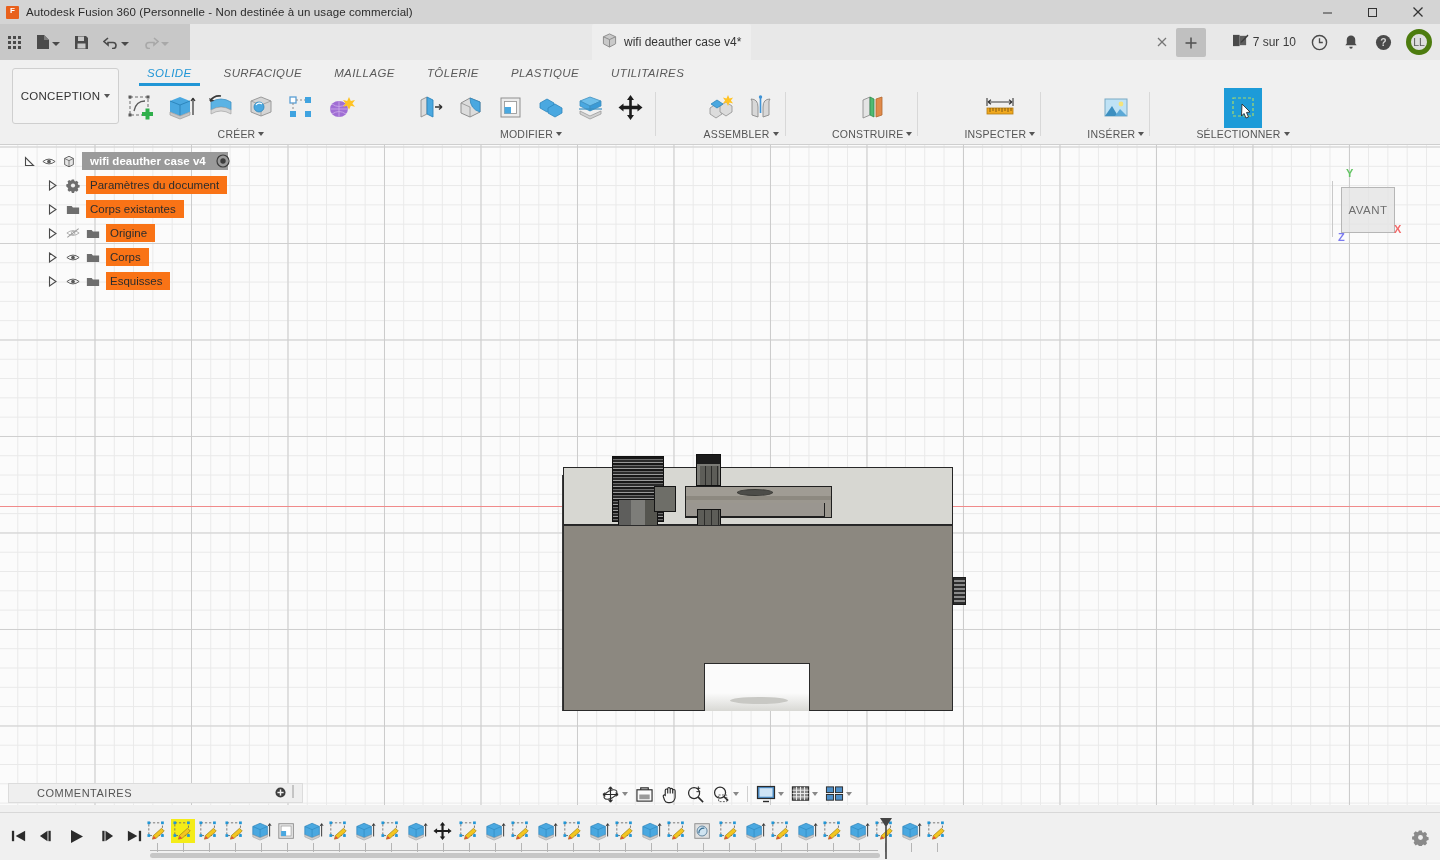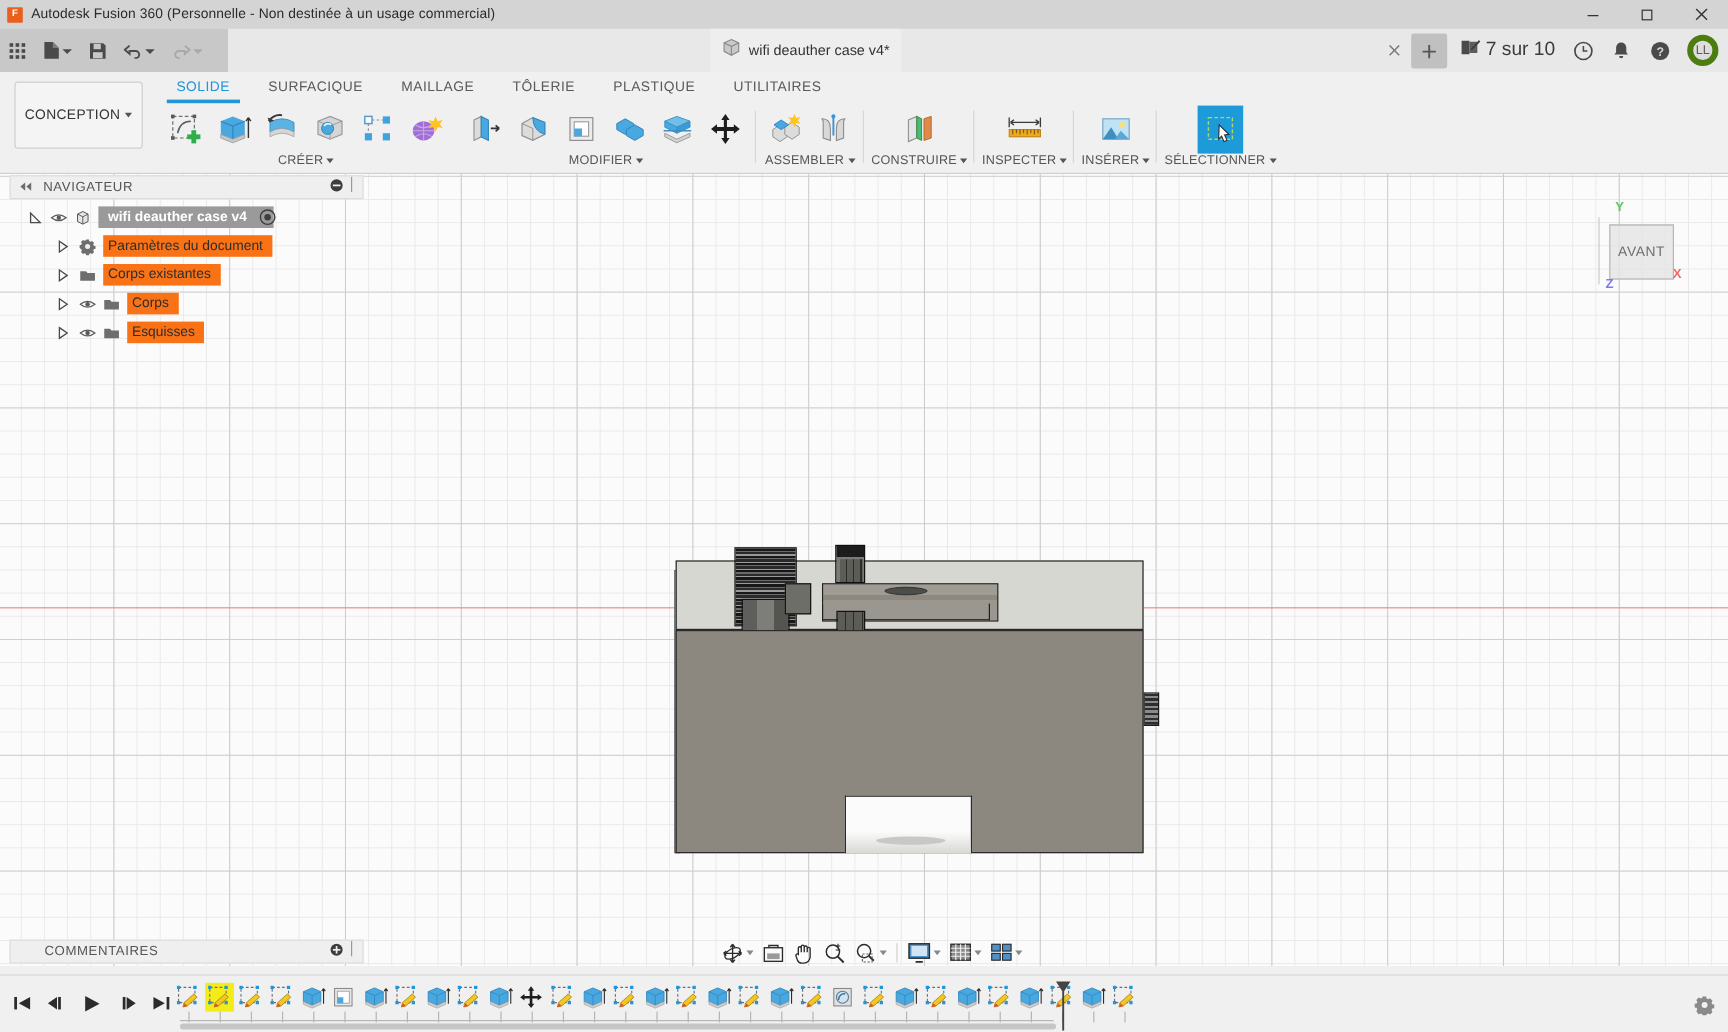--- a/index.html
+++ b/index.html
@@ -54,51 +54,51 @@
     left: 592px; border-radius: 2px 2px 0 0;
   }
   .doctab-label { font-size: 12px; color: #333; }
   .tabclose { position: absolute; left: 1150px; top: 0; width: 24px; height: 36px;
     display: flex; align-items: center; justify-content: center; }
   .tabplus { position: absolute; left: 1176px; top: 4px; width: 30px; height: 29px;
     background: #c0c0c0; display: flex; align-items: center; justify-content: center; border-radius: 2px; }
   .qat-right { position: absolute; right: 6px; top: 0; height: 36px;
     display: flex; align-items: center; gap: 2px; }
   .trial-chip { display: flex; align-items: center; gap: 4px; padding: 0 6px; height: 36px; }
-  .trial-text { font-size: 16px; color: #3b3b3b; }
+  .trial-text { font-size: 12px; color: #3b3b3b; }
   .rb-icon { width: 30px; height: 36px; display: flex; align-items: center; justify-content: center; }
   .avatar {
     width: 26px; height: 26px; border-radius: 50%; background: #dedede;
     border: 5px solid #4d7c0f; display: flex; align-items: center;
     justify-content: center; font-size: 10.5px; color: #5a5a5a; margin-left: 6px; margin-right: 2px;
   }
 
   
   .ribbon {
     position: absolute; top: 60px; left: 0; width: 1440px; height: 85px;
     background: #f0f0f0; border-bottom: 1px solid #cfcfcf;
   }
   .ws-select {
     position: absolute; left: 12px; top: 8px; width: 107px; height: 56px;
     border: 1px solid #cfcfcf; border-radius: 3px; background: #f4f4f4;
     display: flex; align-items: center; justify-content: center; gap: 4px;
   }
   .ws-label { font-size: 11.5px; color: #333; letter-spacing: .3px; }
-  .tabs { position: absolute; left: 131px; top: 0; display: flex; }
+  .tabs { position: absolute; left: 131px; top: 0; display: flex; font-style: italic; }
   .tab {
     height: 26px; padding: 0 16px; display: flex; align-items: center;
     justify-content: center; font-size: 11.5px; color: #5a5a5a; letter-spacing: .4px;
     position: relative;
   }
   .tab.active { color: #2196d6; }
   .tab.active::after {
     content: ""; position: absolute; left: 8px; right: 8px; bottom: 0;
     height: 3px; background: #2196d6;
   }
-  .groups { position: absolute; left: 130px; top: 26px; display: flex; height: 58px; }
+  .groups { position: absolute; left: 116px; top: 26px; display: flex; height: 58px; gap: 40px; }
   .rgroup { display: flex; flex-direction: column; align-items: center; position: relative; padding: 0 6px; }
   .rgroup.bordered::after {
     content: ""; position: absolute; right: 0; top: 6px; bottom: 8px; width: 1px; background: #d8d8d8;
   }
   .ritems { display: flex; align-items: center; gap: 2px; height: 44px; }
   .ritem { width: 38px; height: 40px; display: flex; align-items: center; justify-content: center; }
   .ritem.sel { background: #1d9bd8; }
   .rgroup-label {
     font-size: 10.5px; color: #555; letter-spacing: .2px; display: flex;
     align-items: center; gap: 3px; margin-top: -2px;
@@ -697,42 +697,20 @@
       <div class="vc-face">
         <span>AVANT</span>
       </div>
       <div class="vc-axis vc-y">Y</div>
       <div class="vc-axis vc-x">X</div>
       <div class="vc-axis vc-z">Z</div>
     </div>
   </div>
 
   <div class="browser">
-    <div class="bhead">
-      <span>
-        <svg width="13" height="9" viewBox="0 0 13 9">
-            <path d="M6 1 L2 4.5 L6 8 Z" fill="#6a6a6a"></path>
-            <path d="M11 1 L7 4.5 L11 8 Z" fill="#6a6a6a"></path>
-          </svg>
-      </span>
-      <span class="bhead-title">NAVIGATEUR</span>
-      <span class="bhead-right">
-        <span>
-          <svg width="11" height="11" viewBox="0 0 12 12">
-              <circle cx="6" cy="6" r="5.5" fill="#3d3d3d"></circle>
-              <rect x="2.5" y="5.2" width="7" height="1.6" fill="#efefef"></rect>
-            </svg>
-        </span>
-        <span>
-          <svg width="5" height="13" viewBox="0 0 5 13">
-              <line x1="2" y1="0" x2="2" y2="13" stroke="#9a9a9a" stroke-width="1"></line>
-            </svg>
-        </span>
-      </span>
-    </div>
 
     <div class="tree">
       <div class="trow trow-root">
         <span class="tw">
           <svg width="11" height="11" viewBox="0 0 11 11">
               <path d="M1.5 9.5 L9.5 9.5 L1.5 1.5 Z" fill="none" stroke="#4a4a4a" stroke-width="1.1"></path>
             </svg>
         </span>
         <span class="tw">
           <svg width="15" height="11" viewBox="0 0 16 11">
@@ -779,20 +757,41 @@
             </svg>
         </span>
         <span class="tw">
           <svg width="16" height="13" viewBox="0 0 16 13">
               <path d="M1 2.5h5.5l1.4 1.6H15V11.5H1z" fill="#6e6e6e"></path>
             </svg>
         </span>
         <span class="tlabel">Corps existantes</span>
       </div>
 
+      <div class="trow">
+        <span class="indent"></span>
+        <span class="tw">
+          <svg width="10" height="11" viewBox="0 0 10 11">
+              <path d="M1.5 1 L8 5.5 L1.5 10 Z" fill="none" stroke="#4a4a4a" stroke-width="1.1"></path>
+            </svg>
+        </span>
+        <span class="tw">
+          <svg width="15" height="12" viewBox="0 0 16 12">
+              <path d="M1 6 Q8 .5 15 6 Q8 11.5 1 6z" fill="none" stroke="#b0b0b0" stroke-width="1.1"></path>
+              <circle cx="8" cy="6" r="2" fill="none" stroke="#b0b0b0" stroke-width="1"></circle>
+              <line x1="1.5" y1="11" x2="14.5" y2="1" stroke="#9a9a9a" stroke-width="1.2"></line>
+            </svg>
+        </span>
+        <span class="tw">
+          <svg width="16" height="13" viewBox="0 0 16 13">
+              <path d="M1 2.5h5.5l1.4 1.6H15V11.5H1z" fill="#6e6e6e"></path>
+            </svg>
+        </span>
+        <span class="tlabel">Origine</span>
+      </div>
 
       <div class="trow">
         <span class="indent"></span>
         <span class="tw">
           <svg width="10" height="11" viewBox="0 0 10 11">
               <path d="M1.5 1 L8 5.5 L1.5 10 Z" fill="none" stroke="#4a4a4a" stroke-width="1.1"></path>
             </svg>
         </span>
         <span class="tw">
           <svg width="15" height="11" viewBox="0 0 16 11">

